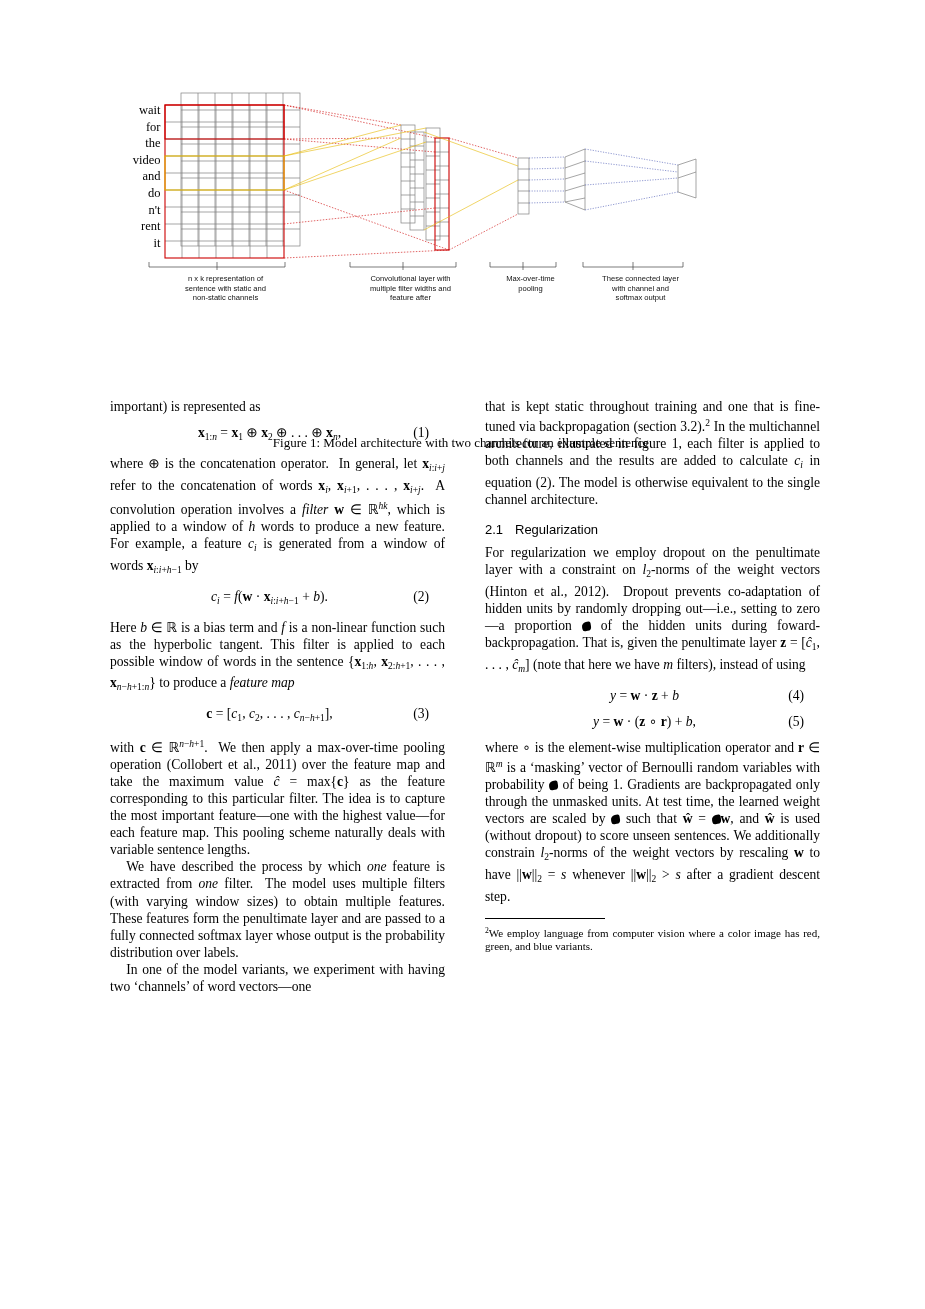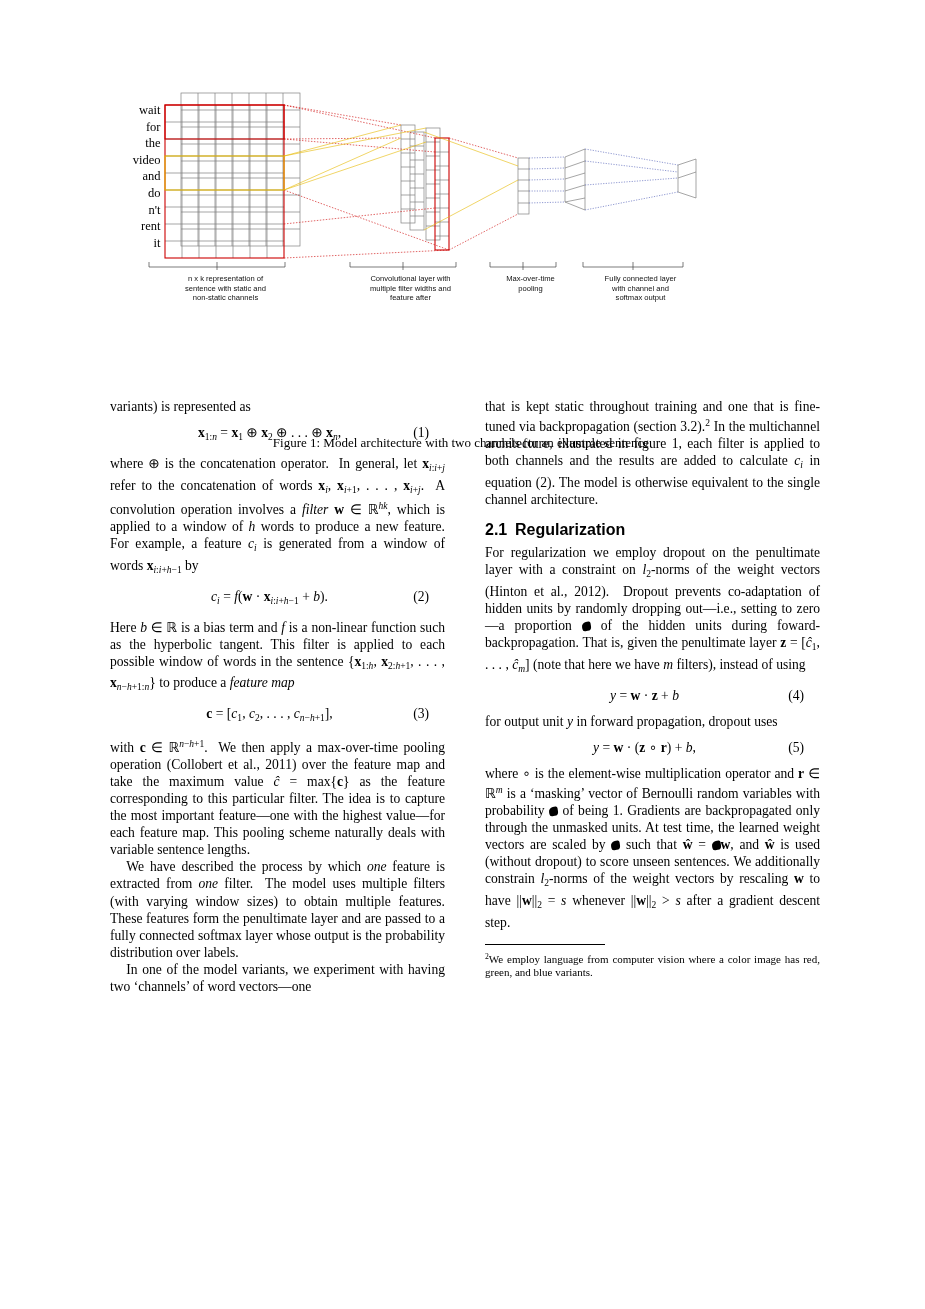--- a/index.html
+++ b/index.html
@@ -100,22 +100,22 @@
     margin: 9px 16px 9px 0;
     font-size: 13.6px;
   }
   .eq .num {
     position: absolute;
     right: 0;
     top: 0;
   }
   .sec-head {
     font-family: "Liberation Sans", sans-serif;
-    font-weight: bold;
-    font-size: 16px;
+    font-weight: normal;
+    font-size: 13px;
     margin: 13px 0 6px 0;
   }
   .sec-head .secnum {
     display: inline-block;
     width: 30px;
   }
   i.it { font-style: italic; }
   .mathbf { font-weight: bold; font-family: "Liberation Serif", serif; }
   .mi { font-style: italic; }
   sub.s { font-size: 0.7em; vertical-align: -0.28em; }
@@ -323,34 +323,34 @@
         <div class="brace-label" style="left:225px; top:4px; width:130px;">
           <div>Convolutional layer with</div>
           <div>multiple filter widths and</div>
           <div>feature after</div>
         </div>
         <div class="brace-label" style="left:365px; top:4px; width:90px;">
           <div>Max-over-time</div>
           <div>pooling</div>
         </div>
         <div class="brace-label" style="left:462px; top:4px; width:116px;">
-          <div>Fully connected layer</div>
+          <div>These connected layer</div>
           <div>with channel and</div>
           <div>softmax output</div>
         </div>
       </div>
     </div>
 
     <div class="figcaption">Figure 1: Model architecture with two channels for an example sentence.</div>
   </div>
 
   <div class="columns">
 
     <div class="col">
-      <p class="noindent">variants) is represented as</p>
+      <p class="noindent">important) is represented as</p>
 
       <div class="eq">
         <span><span class="mathbf">x</span><sub class="s">1:<span class="mi">n</span></sub> = <span class="mathbf">x</span><sub class="s">1</sub> ⊕ <span class="mathbf">x</span><sub class="s">2</sub> ⊕ . . . ⊕ <span class="mathbf">x</span><sub class="s"><span class="mi">n</span></sub>,</span>
         <span class="num">(1)</span>
       </div>
 
       <p class="noindent">where ⊕ is the concatenation operator.&nbsp; In general, let <span class="mathbf">x</span><sub class="s"><span class="mi">i</span>:<span class="mi">i</span>+<span class="mi">j</span></sub> refer to the concatenation of words <span class="mathbf">x</span><sub class="s"><span class="mi">i</span></sub>, <span class="mathbf">x</span><sub class="s"><span class="mi">i</span>+1</sub>, . . . , <span class="mathbf">x</span><sub class="s"><span class="mi">i</span>+<span class="mi">j</span></sub>.&nbsp; A convolution operation involves a <i class="it">filter</i> <span class="mathbf">w</span> ∈ ℝ<sup class="s"><span class="mi">hk</span></sup>, which is applied to a window of <span class="mi">h</span> words to produce a new feature. For example, a feature <span class="mi">c</span><sub class="s"><span class="mi">i</span></sub> is generated from a window of words <span class="mathbf">x</span><sub class="s"><span class="mi">i</span>:<span class="mi">i</span>+<span class="mi">h</span>−1</sub> by</p>
 
       <div class="eq">
         <span><span class="mi">c</span><sub class="s"><span class="mi">i</span></sub> = <span class="mi">f</span>(<span class="mathbf">w</span> · <span class="mathbf">x</span><sub class="s"><span class="mi">i</span>:<span class="mi">i</span>+<span class="mi">h</span>−1</sub> + <span class="mi">b</span>).</span>
@@ -378,21 +378,20 @@
         <span class="secnum">2.1</span><span>Regularization</span>
       </div>
 
       <p class="noindent">For regularization we employ dropout on the penultimate layer with a constraint on <span class="mi">l</span><sub class="s">2</sub>-norms of the weight vectors (Hinton et al., 2012).&nbsp; Dropout prevents co-adaptation of hidden units by randomly dropping out—i.e., setting to zero—a proportion <span class="blob"></span> of the hidden units during foward-backpropagation. That is, given the penultimate layer <span class="mathbf">z</span> = [<span class="mi">ĉ</span><sub class="s">1</sub>, . . . , <span class="mi">ĉ</span><sub class="s"><span class="mi">m</span></sub>] (note that here we have <span class="mi">m</span> filters), instead of using</p>
 
       <div class="eq">
         <span><span class="mi">y</span> = <span class="mathbf">w</span> · <span class="mathbf">z</span> + <span class="mi">b</span></span>
         <span class="num">(4)</span>
       </div>
 
-      <p class="noindent">for output unit <span class="mi">y</span> in forward propagation, dropout uses</p>
 
       <div class="eq">
         <span><span class="mi">y</span> = <span class="mathbf">w</span> · (<span class="mathbf">z</span> ∘ <span class="mathbf">r</span>) + <span class="mi">b</span>,</span>
         <span class="num">(5)</span>
       </div>
 
       <p class="noindent">where ∘ is the element-wise multiplication operator and <span class="mathbf">r</span> ∈ ℝ<sup class="s"><span class="mi">m</span></sup> is a ‘masking’ vector of Bernoulli random variables with probability <span class="blob"></span> of being 1. Gradients are backpropagated only through the unmasked units. At test time, the learned weight vectors are scaled by <span class="blob"></span> such that <span class="mathbf">ŵ</span> = <span class="blob"></span><span class="mathbf">w</span>, and <span class="mathbf">ŵ</span> is used (without dropout) to score unseen sentences. We additionally constrain <span class="mi">l</span><sub class="s">2</sub>-norms of the weight vectors by rescaling <span class="mathbf">w</span> to have ||<span class="mathbf">w</span>||<sub class="s">2</sub> = <span class="mi">s</span> whenever ||<span class="mathbf">w</span>||<sub class="s">2</sub> &gt; <span class="mi">s</span> after a gradient descent step.</p>
 
       <hr class="footnote-rule">
       <div class="footnote"><sup class="s">2</sup><span>We employ language from computer vision where a color image has red, green, and blue variants.</span></div>

